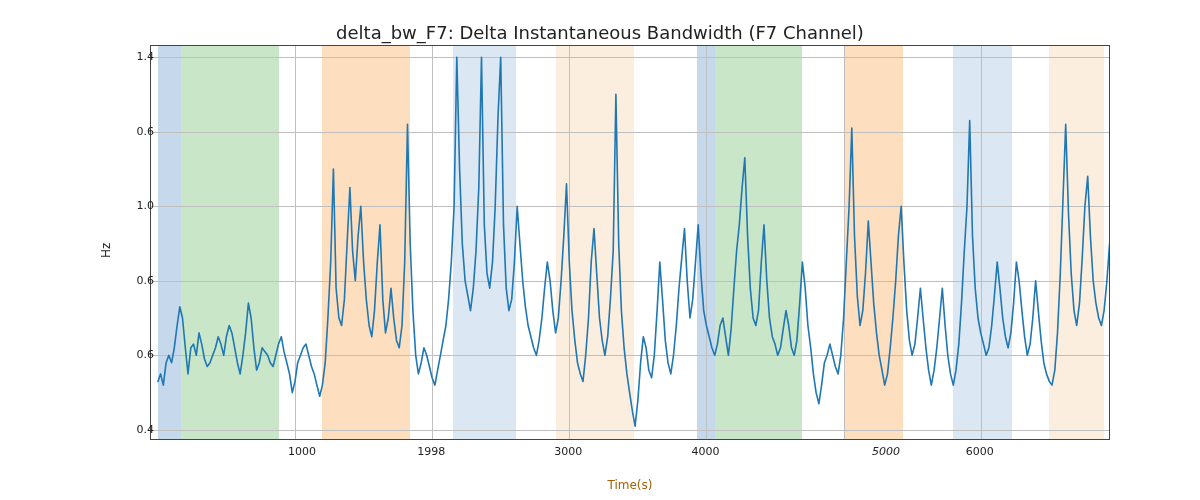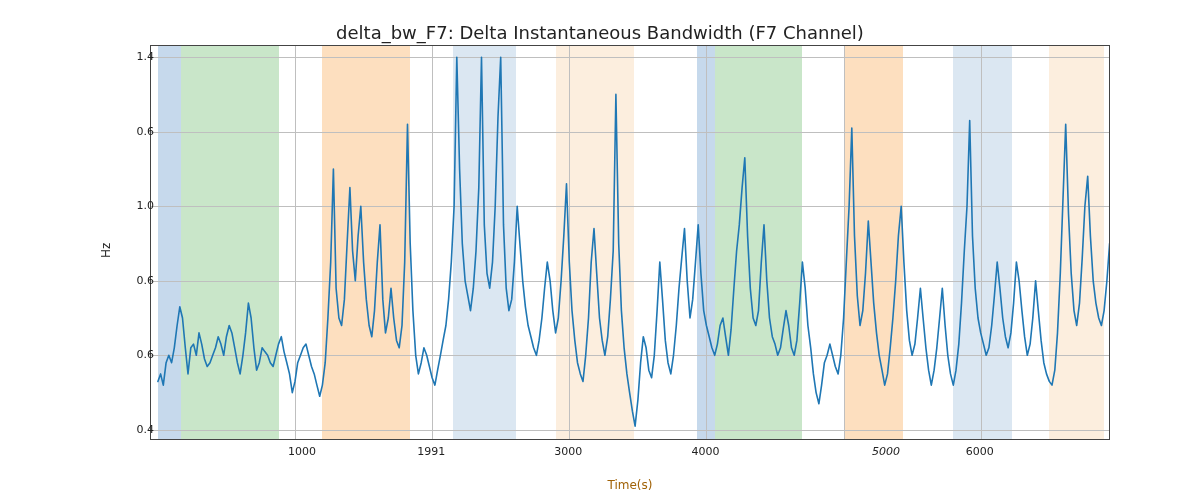--- a/index.html
+++ b/index.html
@@ -142,21 +142,21 @@
         <div class="grid-line-h" style="top: 85.7075px;"></div>
         <div class="grid-line-h" style="top: 11.1792px;"></div>
       </div>
     <svg class="series" id="series-svg">
       <path class="line" id="series-path" d="M6.9 335.4 L9.6 327.9 L12.3 339.1 L15.1 316.7 L17.8 309.3 L20.6 316.7 L23.3 301.8 L26.1 279.5 L28.8 260.8 L31.5 272.0 L34.3 301.8 L37.0 327.9 L39.8 301.8 L42.5 298.1 L45.3 309.3 L48.0 286.9 L50.7 298.1 L53.5 313.0 L56.2 320.5 L59.0 316.7 L61.7 309.3 L64.5 301.8 L67.2 290.7 L69.9 298.1 L72.7 309.3 L75.4 290.7 L78.2 279.5 L80.9 286.9 L83.7 301.8 L86.4 316.7 L89.1 327.9 L91.9 309.3 L94.6 286.9 L97.4 257.1 L100.1 272.0 L102.9 301.8 L105.6 324.2 L108.3 316.7 L111.1 301.8 L113.8 305.6 L116.6 309.3 L119.3 316.7 L122.1 320.5 L124.8 309.3 L127.5 298.1 L130.3 290.7 L133.0 305.6 L135.8 316.7 L138.5 327.9 L141.3 346.6 L144.0 335.4 L146.7 316.7 L149.5 309.3 L152.2 301.8 L155.0 298.1 L157.7 309.3 L160.5 320.5 L163.2 327.9 L165.9 339.1 L168.7 350.3 L171.4 339.1 L174.2 316.7 L176.9 272.0 L179.7 216.1 L182.4 123.0 L185.1 242.2 L187.9 272.0 L190.6 279.5 L193.4 253.4 L196.1 197.5 L198.9 141.6 L201.6 205.0 L204.3 234.8 L207.1 190.0 L209.8 160.2 L212.6 216.1 L215.3 253.4 L218.1 279.5 L220.8 290.7 L223.5 264.6 L226.3 216.1 L229.0 178.9 L231.8 253.4 L234.5 286.9 L237.3 272.0 L240.0 242.2 L242.7 272.0 L245.5 294.4 L248.2 301.8 L251.0 279.5 L253.7 216.1 L256.5 78.3 L259.2 197.5 L261.9 264.6 L264.7 309.3 L267.4 327.9 L270.2 316.7 L272.9 301.8 L275.7 309.3 L278.4 320.5 L281.1 331.7 L283.9 339.1 L286.6 324.2 L289.4 309.3 L292.1 294.4 L294.9 279.5 L297.6 253.4 L300.3 216.1 L303.1 160.2 L305.8 11.2 L308.6 123.0 L311.3 197.5 L314.1 234.8 L316.8 249.7 L319.5 264.6 L322.3 242.2 L325.0 205.0 L327.8 141.6 L330.5 11.2 L333.3 178.9 L336.0 227.3 L338.7 242.2 L341.5 216.1 L344.2 160.2 L347.0 70.8 L349.7 11.2 L352.5 178.9 L355.2 242.2 L357.9 264.6 L360.7 253.4 L363.4 216.1 L366.2 160.2 L368.9 197.5 L371.7 234.8 L374.4 260.8 L377.1 279.5 L379.9 290.7 L382.6 301.8 L385.4 309.3 L388.1 294.4 L390.9 272.0 L393.6 242.2 L396.3 216.1 L399.1 234.8 L401.8 264.6 L404.6 286.9 L407.3 272.0 L410.1 234.8 L412.8 190.0 L415.5 137.9 L418.3 216.1 L421.0 264.6 L423.8 294.4 L426.5 316.7 L429.3 327.9 L432.0 335.4 L434.7 309.3 L437.5 272.0 L440.2 216.1 L443.0 182.6 L445.7 227.3 L448.5 272.0 L451.2 294.4 L453.9 309.3 L456.7 290.7 L459.4 253.4 L462.2 205.0 L464.9 48.4 L467.7 197.5 L470.4 264.6 L473.1 301.8 L475.9 327.9 L478.6 346.6 L481.4 365.2 L484.1 380.1 L486.9 354.0 L489.6 316.7 L492.3 290.7 L495.1 301.8 L497.8 324.2 L500.6 331.7 L503.3 309.3 L506.1 264.6 L508.8 216.1 L511.5 253.4 L514.3 294.4 L517.0 316.7 L519.8 327.9 L522.5 309.3 L525.3 279.5 L528.0 242.2 L530.7 212.4 L533.5 182.6 L536.2 234.8 L539.0 272.0 L541.7 253.4 L544.5 216.1 L547.2 178.9 L549.9 227.3 L552.7 264.6 L555.4 279.5 L558.2 290.7 L560.9 301.8 L563.7 309.3 L566.4 298.1 L569.1 279.5 L571.9 272.0 L574.6 290.7 L577.4 309.3 L580.1 283.2 L582.9 242.2 L585.6 205.0 L588.3 178.9 L591.1 141.6 L593.8 111.8 L596.6 190.0 L599.3 242.2 L602.1 272.0 L604.8 279.5 L607.5 264.6 L610.3 216.1 L613.0 178.9 L615.8 234.8 L618.5 272.0 L621.3 290.7 L624.0 298.1 L626.7 309.3 L629.5 301.8 L632.2 283.2 L635.0 264.6 L637.7 279.5 L640.5 301.8 L643.2 309.3 L645.9 294.4 L648.7 257.1 L651.4 216.1 L654.2 242.2 L656.9 279.5 L659.7 301.8 L662.4 327.9 L665.1 346.6 L667.9 357.7 L670.6 339.1 L673.4 316.7 L676.1 309.3 L678.9 298.1 L681.6 309.3 L684.3 320.5 L687.1 327.9 L689.8 309.3 L692.6 272.0 L695.3 216.1 L698.1 160.2 L700.8 82.0 L703.5 190.0 L706.3 249.7 L709.0 279.5 L711.8 264.6 L714.5 227.3 L717.3 175.1 L720.0 216.1 L722.7 257.1 L725.5 286.9 L728.2 309.3 L731.0 324.2 L733.7 339.1 L736.5 327.9 L739.2 301.8 L741.9 272.0 L744.7 234.8 L747.4 190.0 L750.2 160.2 L752.9 216.1 L755.7 264.6 L758.4 294.4 L761.1 309.3 L763.9 298.1 L766.6 272.0 L769.4 242.2 L772.1 272.0 L774.9 301.8 L777.6 324.2 L780.3 339.1 L783.1 324.2 L785.8 301.8 L788.6 272.0 L791.3 242.2 L794.1 279.5 L796.8 309.3 L799.5 327.9 L802.3 339.1 L805.0 324.2 L807.8 298.1 L810.5 257.1 L813.3 205.0 L816.0 160.2 L818.7 74.5 L821.5 190.0 L824.2 242.2 L827.0 272.0 L829.7 286.9 L832.5 298.1 L835.2 309.3 L837.9 301.8 L840.7 279.5 L843.4 249.7 L846.2 216.1 L848.9 242.2 L851.7 272.0 L854.4 290.7 L857.1 301.8 L859.9 286.9 L862.6 257.1 L865.4 216.1 L868.1 234.8 L870.9 264.6 L873.6 290.7 L876.3 309.3 L879.1 298.1 L881.8 272.0 L884.6 234.8 L887.3 264.6 L890.1 294.4 L892.8 316.7 L895.5 327.9 L898.3 335.4 L901.0 339.1 L903.8 324.2 L906.5 286.9 L909.3 227.3 L912.0 152.8 L914.7 78.3 L917.5 167.7 L920.2 227.3 L923.0 264.6 L925.7 279.5 L928.5 257.1 L931.2 212.4 L933.9 160.2 L936.7 130.4 L939.4 190.0 L942.2 234.8 L944.9 257.1 L947.7 272.0 L950.4 279.5 L953.1 264.6 L955.9 234.8 L958.6 197.5 L961.4 227.3 L964.1 257.1 L966.9 279.5 L969.6 294.4 L972.3 309.3 L975.1 327.9 L977.8 346.6 L980.6 361.5 "></path>
     </svg>
   </div>
 
   <div id="xtick-layer">
       <div class="tick-label-x" style="left: 302px;">1000</div>
-      <div class="tick-label-x" style="left: 431.143px;">1991</div>
+      <div class="tick-label-x" style="left: 431.143px;">1998</div>
       <div class="tick-label-x" style="left: 568.286px;">3000</div>
       <div class="tick-label-x" style="left: 705.429px;">4000</div>
       <div class="tick-label-x" style="left: 886px; font-style: italic;">5000</div>
       <div class="tick-label-x" style="left: 979.714px; text-align: center;">6000</div>
     </div>
   <div id="ytick-layer">
       <div class="tick-label-y" style="top: 428.821px;">0.4</div>
       <div class="tick-label-y" style="top: 354.292px;">0.6</div>
       <div class="tick-label-y" style="top: 279.764px;">0.6</div>
       <div class="tick-label-y" style="top: 205.236px;">1.0</div>

